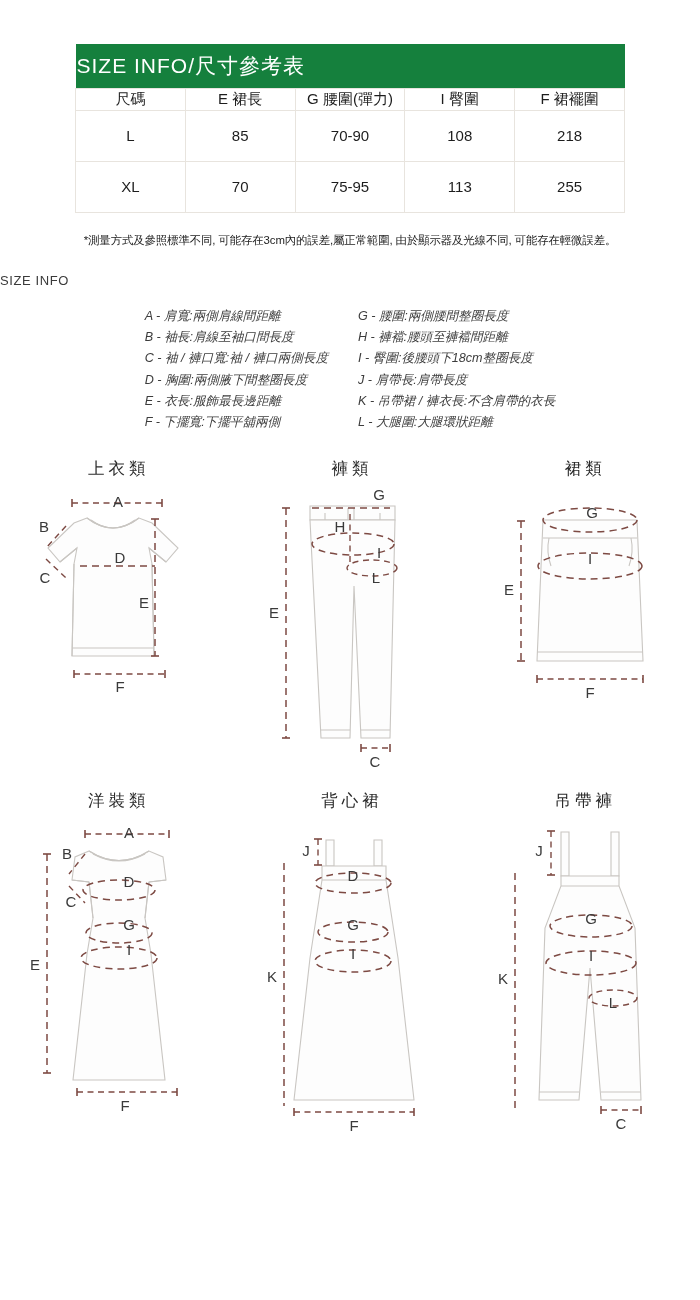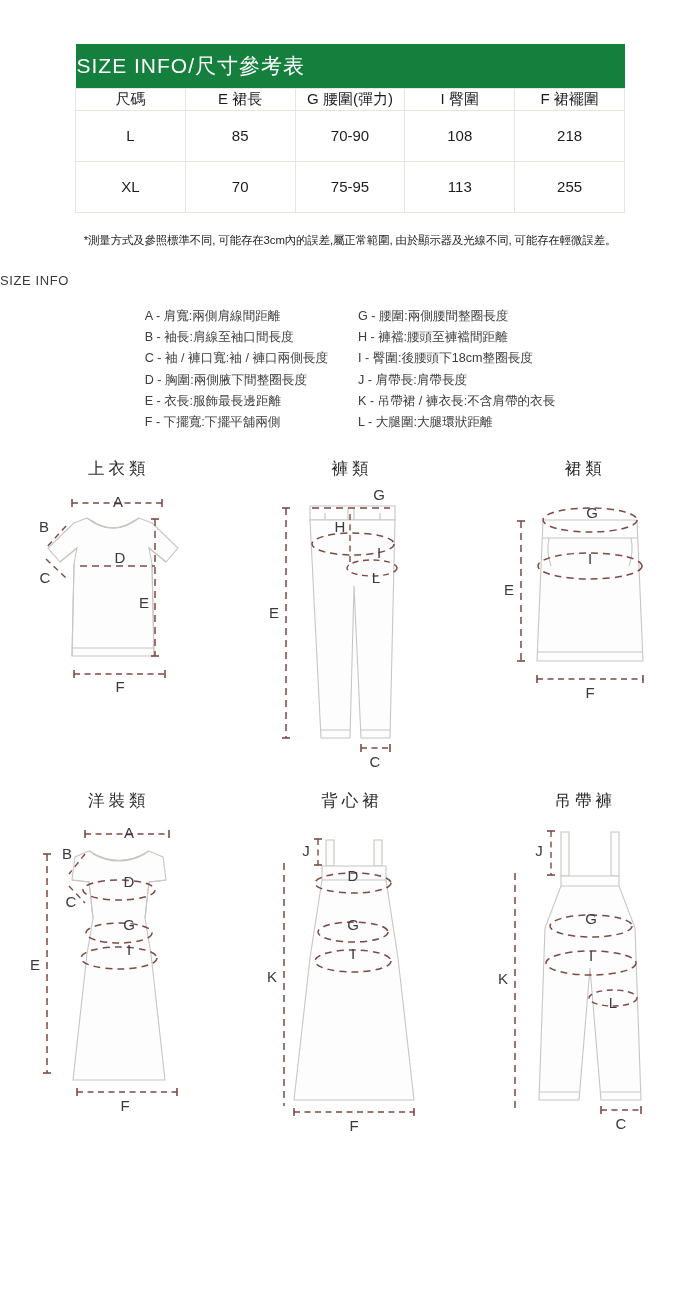--- a/index.html
+++ b/index.html
@@ -61,21 +61,21 @@
     font-size: 13px;
     color: #3a3a3a;
     letter-spacing: .6px;
   }
   .legend {
     margin-top: 20px;
     display: flex;
     justify-content: center;
     gap: 30px;
   }
-  .legend-col { display: flex; flex-direction: column; gap: 3.5px; }
+  .legend-col { display: flex; flex-direction: column; gap: 3.5px; font-style: italic; }
   .legend-item {
     font-size: 12.6px;
     color: #3c3c3c;
     line-height: 1.42;
     white-space: nowrap;
   }
 
   
   .diagrams { margin-top: 26px; }
   .diagram-row { display: flex; }

